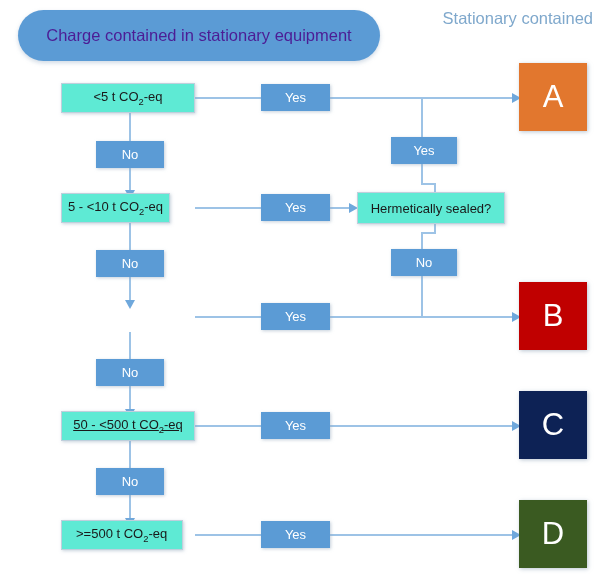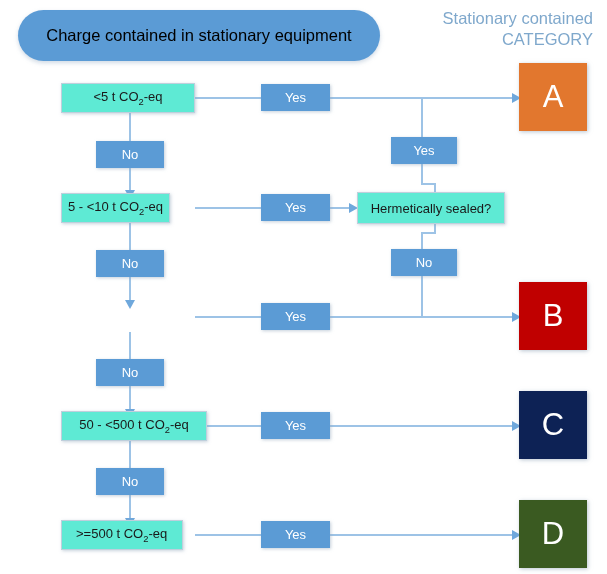--- a/index.html
+++ b/index.html
@@ -20,21 +20,21 @@
 
   
   .title-pill {
     position: absolute;
     left: 18px;
     top: 10px;
     width: 362px;
     height: 51px;
     background: #5B9BD5;
     border-radius: 26px;
-    color: #000000;
+    color: #4c1d95;
     font-size: 16.5px;
     line-height: 21px;
     display: flex;
     align-items: center;
     justify-content: center;
     text-align: center;
     box-sizing: border-box;
     padding: 0 26px;
     box-shadow: 0 2px 4px rgba(120,150,180,0.35);
   }
@@ -135,21 +135,20 @@
 <body>
 
 <div id="canvas">
 
   <div class="title-pill">
     <span>Charge contained in stationary equipment</span>
   </div>
 
   <div class="category-heading">
     <span>Stationary contained</span>
-    <span class="line2">CATEGORY</span>
   </div>
 
   <div class="hline" style="left:195px; top:97px; width:66px;"></div>
   <div class="hline" style="left:330px; top:97px; width:186px;"></div>
   <div class="arrow-r" style="left:512px; top:93px;"></div>
 
   <div class="vline" style="left:129px; top:113px; height:82px;"></div>
   <div class="arrow-d" style="left:125px; top:190px;"></div>
 
   <div class="hline" style="left:195px; top:207px; width:66px;"></div>
@@ -187,21 +186,21 @@
 
   <div class="qbox" style="left:61px; top:83px; width:134px; height:30px;">
     <span><span>&lt;5 t CO</span><sub>2</sub><span>-eq</span></span>
   </div>
 
   <div class="qbox" style="left:61px; top:193px; width:109px; height:30px;">
     <span><span>5 - &lt;10 t CO</span><sub>2</sub><span>-eq</span></span>
   </div>
 
 
-  <div class="qbox" style="left:61px; top:411px; width:146px; height:30px;">
+  <div class="qbox" style="left:61px; top:411px; width:134px; height:30px;text-decoration:underline;">
     <span><span>50 - &lt;500 t CO</span><sub>2</sub><span>-eq</span></span>
   </div>
 
   <div class="qbox left-text" style="left:61px; top:520px; width:122px; height:30px;">
     <span><span>&gt;=500 t CO</span><sub>2</sub><span>-eq</span></span>
   </div>
 
   <div class="qbox" style="left:357px; top:192px; width:148px; height:32px;">
     <span>Hermetically sealed?</span>
   </div>

